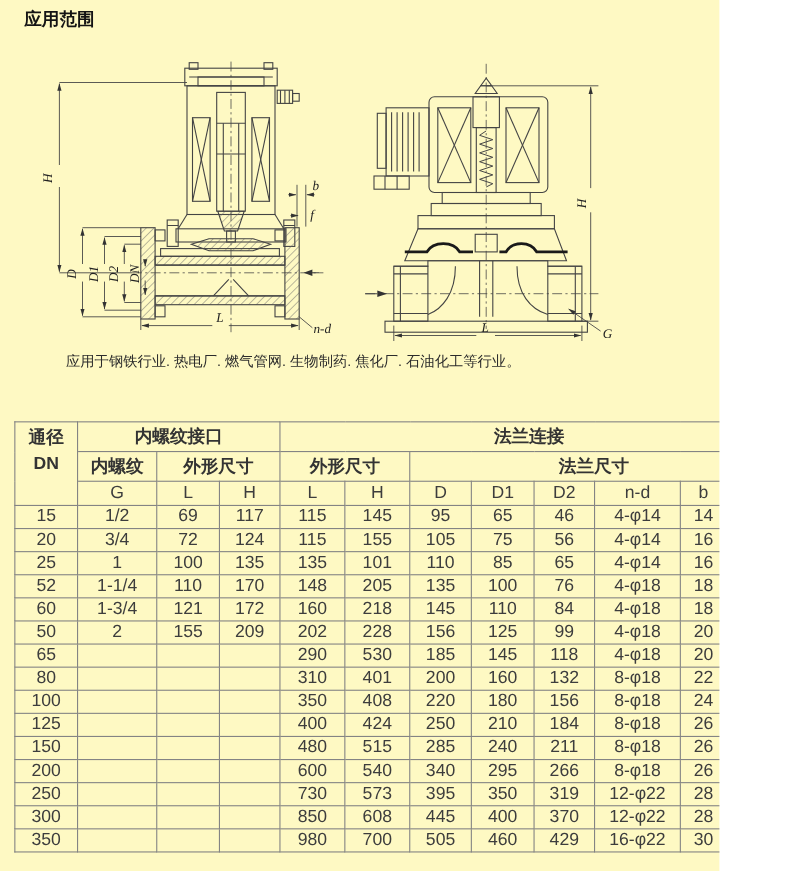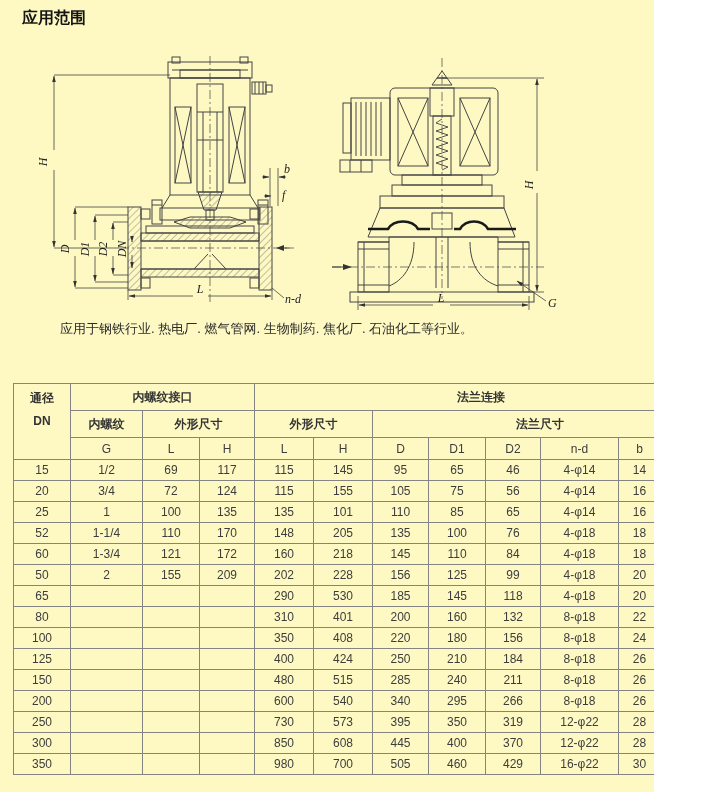--- a/index.html
+++ b/index.html
@@ -3,21 +3,21 @@
 <meta charset="utf-8">
 <style>
   html,body{margin:0;padding:0;background:#fff;}
   #page{position:relative;width:654px;height:792px;background:#fef9c3;overflow:hidden;
         font-family:"Liberation Sans","DejaVu Sans",sans-serif;color:#3a3a3a;}
   .h1{position:absolute;left:22px;font-size:16px;font-weight:bold;color:#141414;white-space:nowrap;}
   #app-text{position:absolute;left:22px;top:320px;font-size:13px;color:#2b2b2b;white-space:nowrap;margin-left:38px;}
   .drawing{position:absolute;}
   svg text{font-family:"Liberation Serif","DejaVu Serif",serif;font-style:italic;font-size:12px;fill:#222;}
   table{position:absolute;left:13px;top:383px;width:694px;border-collapse:collapse;table-layout:fixed;
-        font-size:12px;color:#3d3d3d;}
+        font-size:16px;color:#3d3d3d;}
   td{border:1px solid #848484;text-align:center;vertical-align:middle;padding:0;overflow:hidden;white-space:nowrap;}
   .hr1 td,.hr2 td{height:26px;font-weight:bold;color:#333;}
   .hr3 td{height:21px;font-weight:normal;}
   tbody td{height:20px;}
   td.dncell{vertical-align:top;padding-top:3px;line-height:23px;}
 </style>
 </head>
 <body>
 
 <div id="page">

